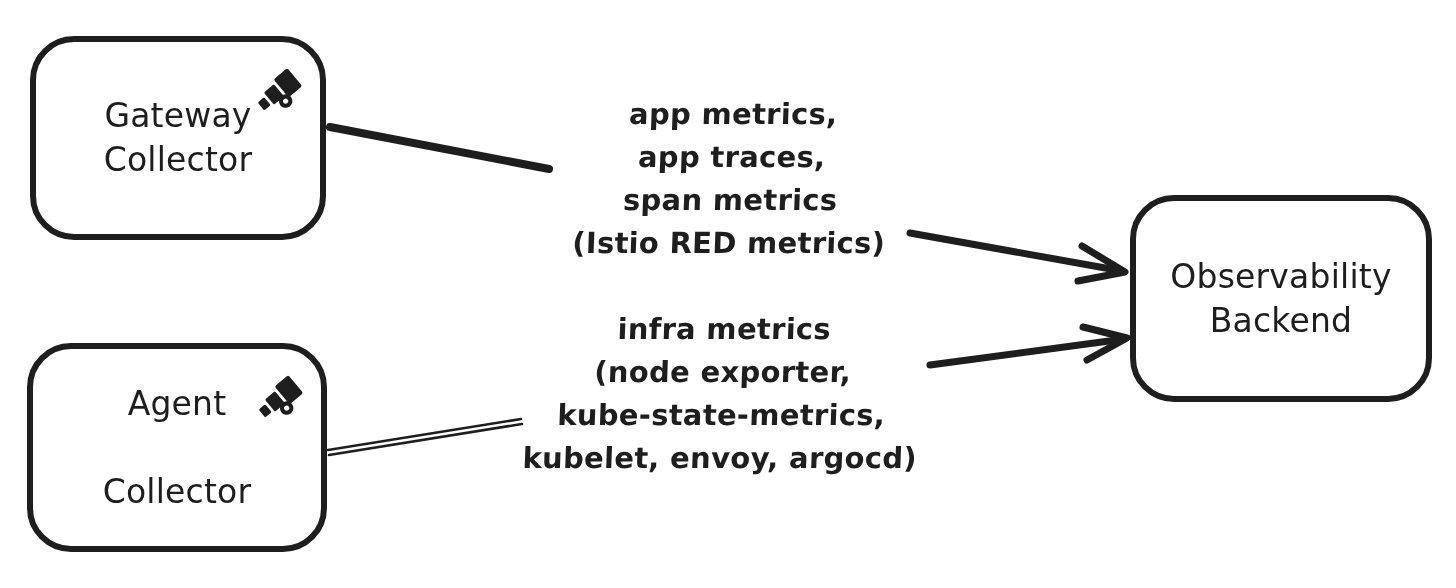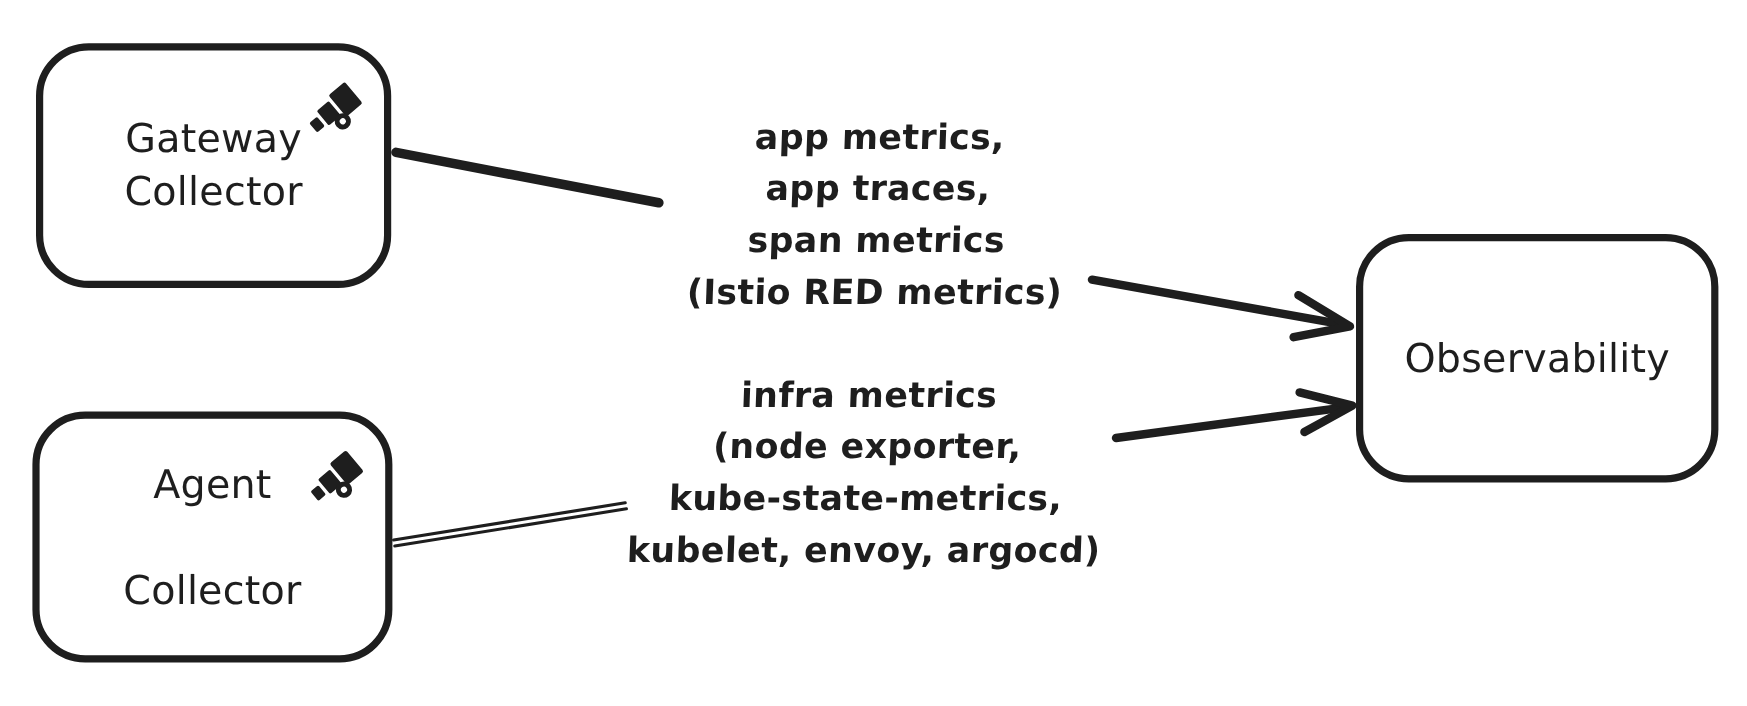--- a/index.html
+++ b/index.html
@@ -100,20 +100,21 @@
           <circle cx="27" cy="43" r="5" fill="none" stroke="#1e1e1e" stroke-width="4.5"></circle>
         </g>
       </svg>
     </span>
     <div>Agent</div>
     <div>Collector</div>
   </div>
 
   <div class="node" id="node-backend">
     <div>Observability</div>
+    <div>Backend</div>
   </div>
 
   <div class="edge-label" id="label-app">
     <div>app metrics,</div>
     <div>app traces,</div>
     <div>span metrics</div>
     <div>(Istio RED metrics)</div>
   </div>
 
   <div class="edge-label" id="label-infra">

